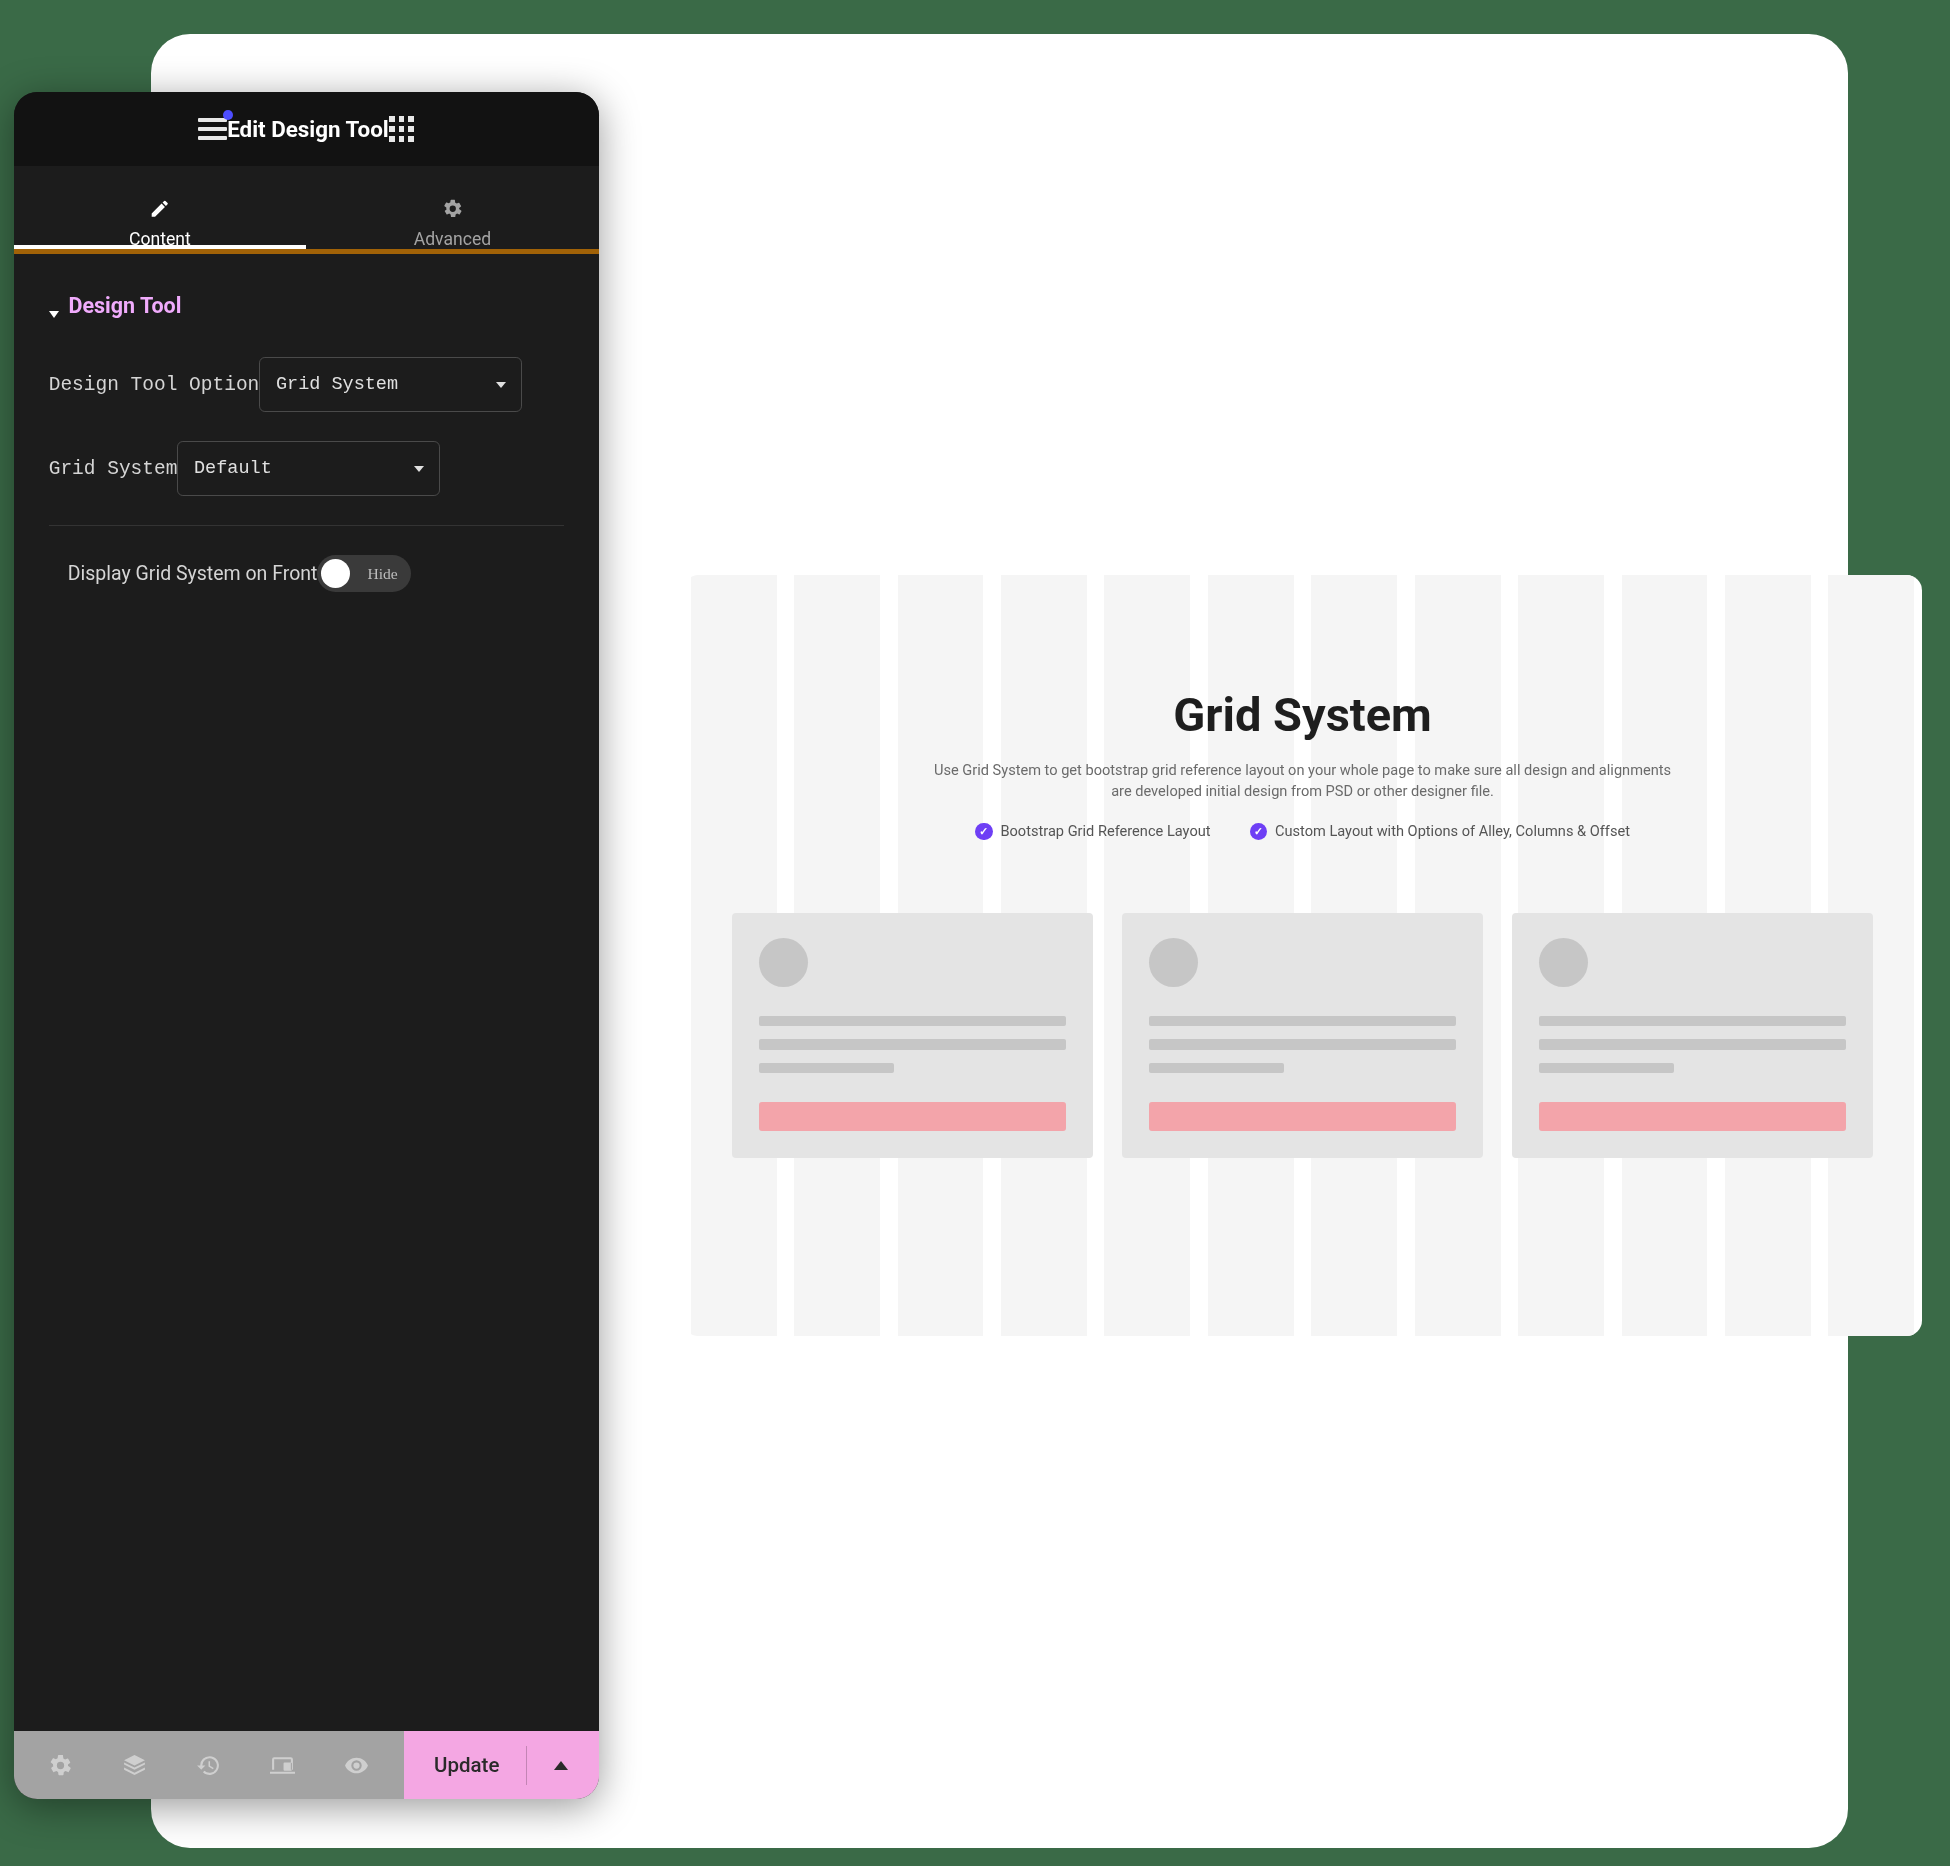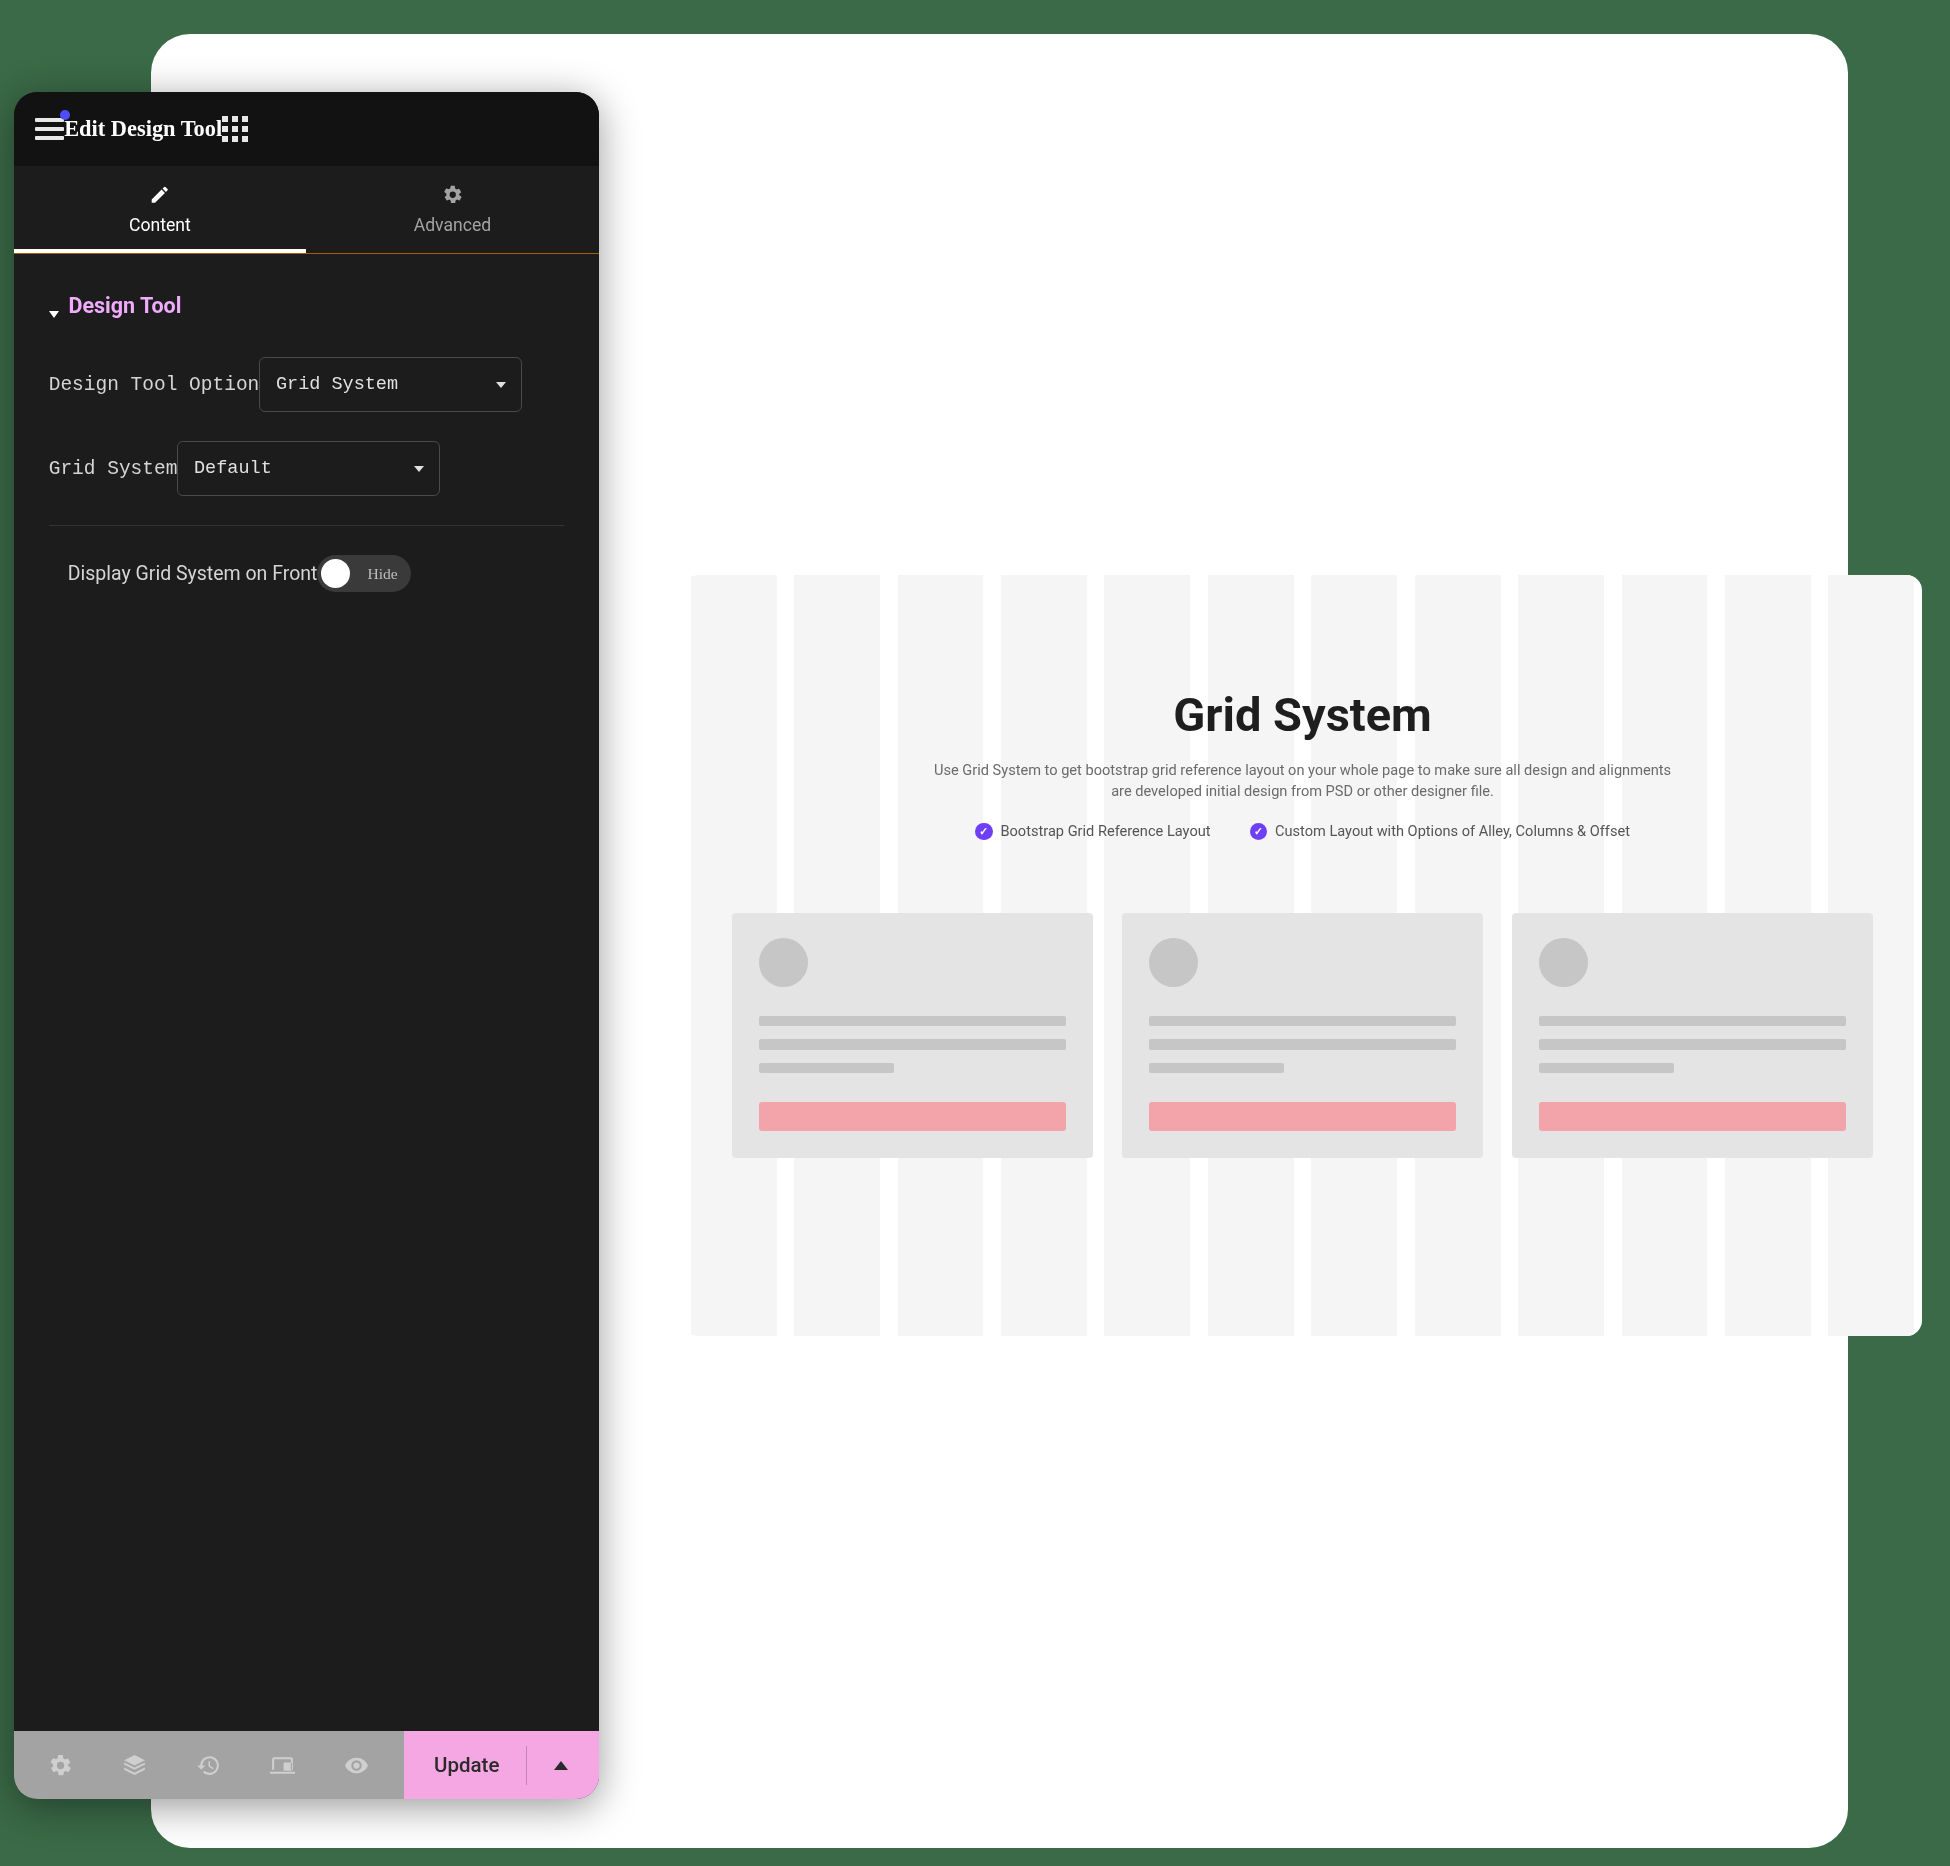--- a/index.html
+++ b/index.html
@@ -126,24 +126,23 @@
     flex-direction: column;
     color: #e8e8e8;
     overflow: hidden;
     box-shadow: 0 7.8px 39px rgba(0,0,0,0.4);
   }
   .panel-header {
     height: 74px;
     background: #121212;
     display: flex;
     align-items: center;
-    justify-content: flex-start;
+    justify-content: center;
     padding: 0 21.5px;
     position: relative;
-    font-family: Liberation Serif, serif;
   }
   .hamburger {
     display: flex; flex-direction: column; gap: 4.9px;
     cursor: pointer;
     position: relative;
   }
   .hamburger span {
     width: 29px; height: 3.9px;
     background: #e8e8e8;
     border-radius: 1px;
@@ -167,21 +166,22 @@
     gap: 3.9px;
     cursor: pointer;
   }
   .apps-icon span {
     width: 5.9px; height: 5.9px;
     background: #e8e8e8;
   }
   .tabs {
     display: flex;
     height: 88px;
-    border-bottom: 1px solid #a16207;
+    border-bottom: 5px solid #a16207;
+    align-items: flex-end;
   }
   .tab {
     flex: 1;
     display: flex;
     flex-direction: column;
     align-items: center;
     justify-content: center;
     gap: 9.8px;
     cursor: pointer;
     font-size: 17.6px;

